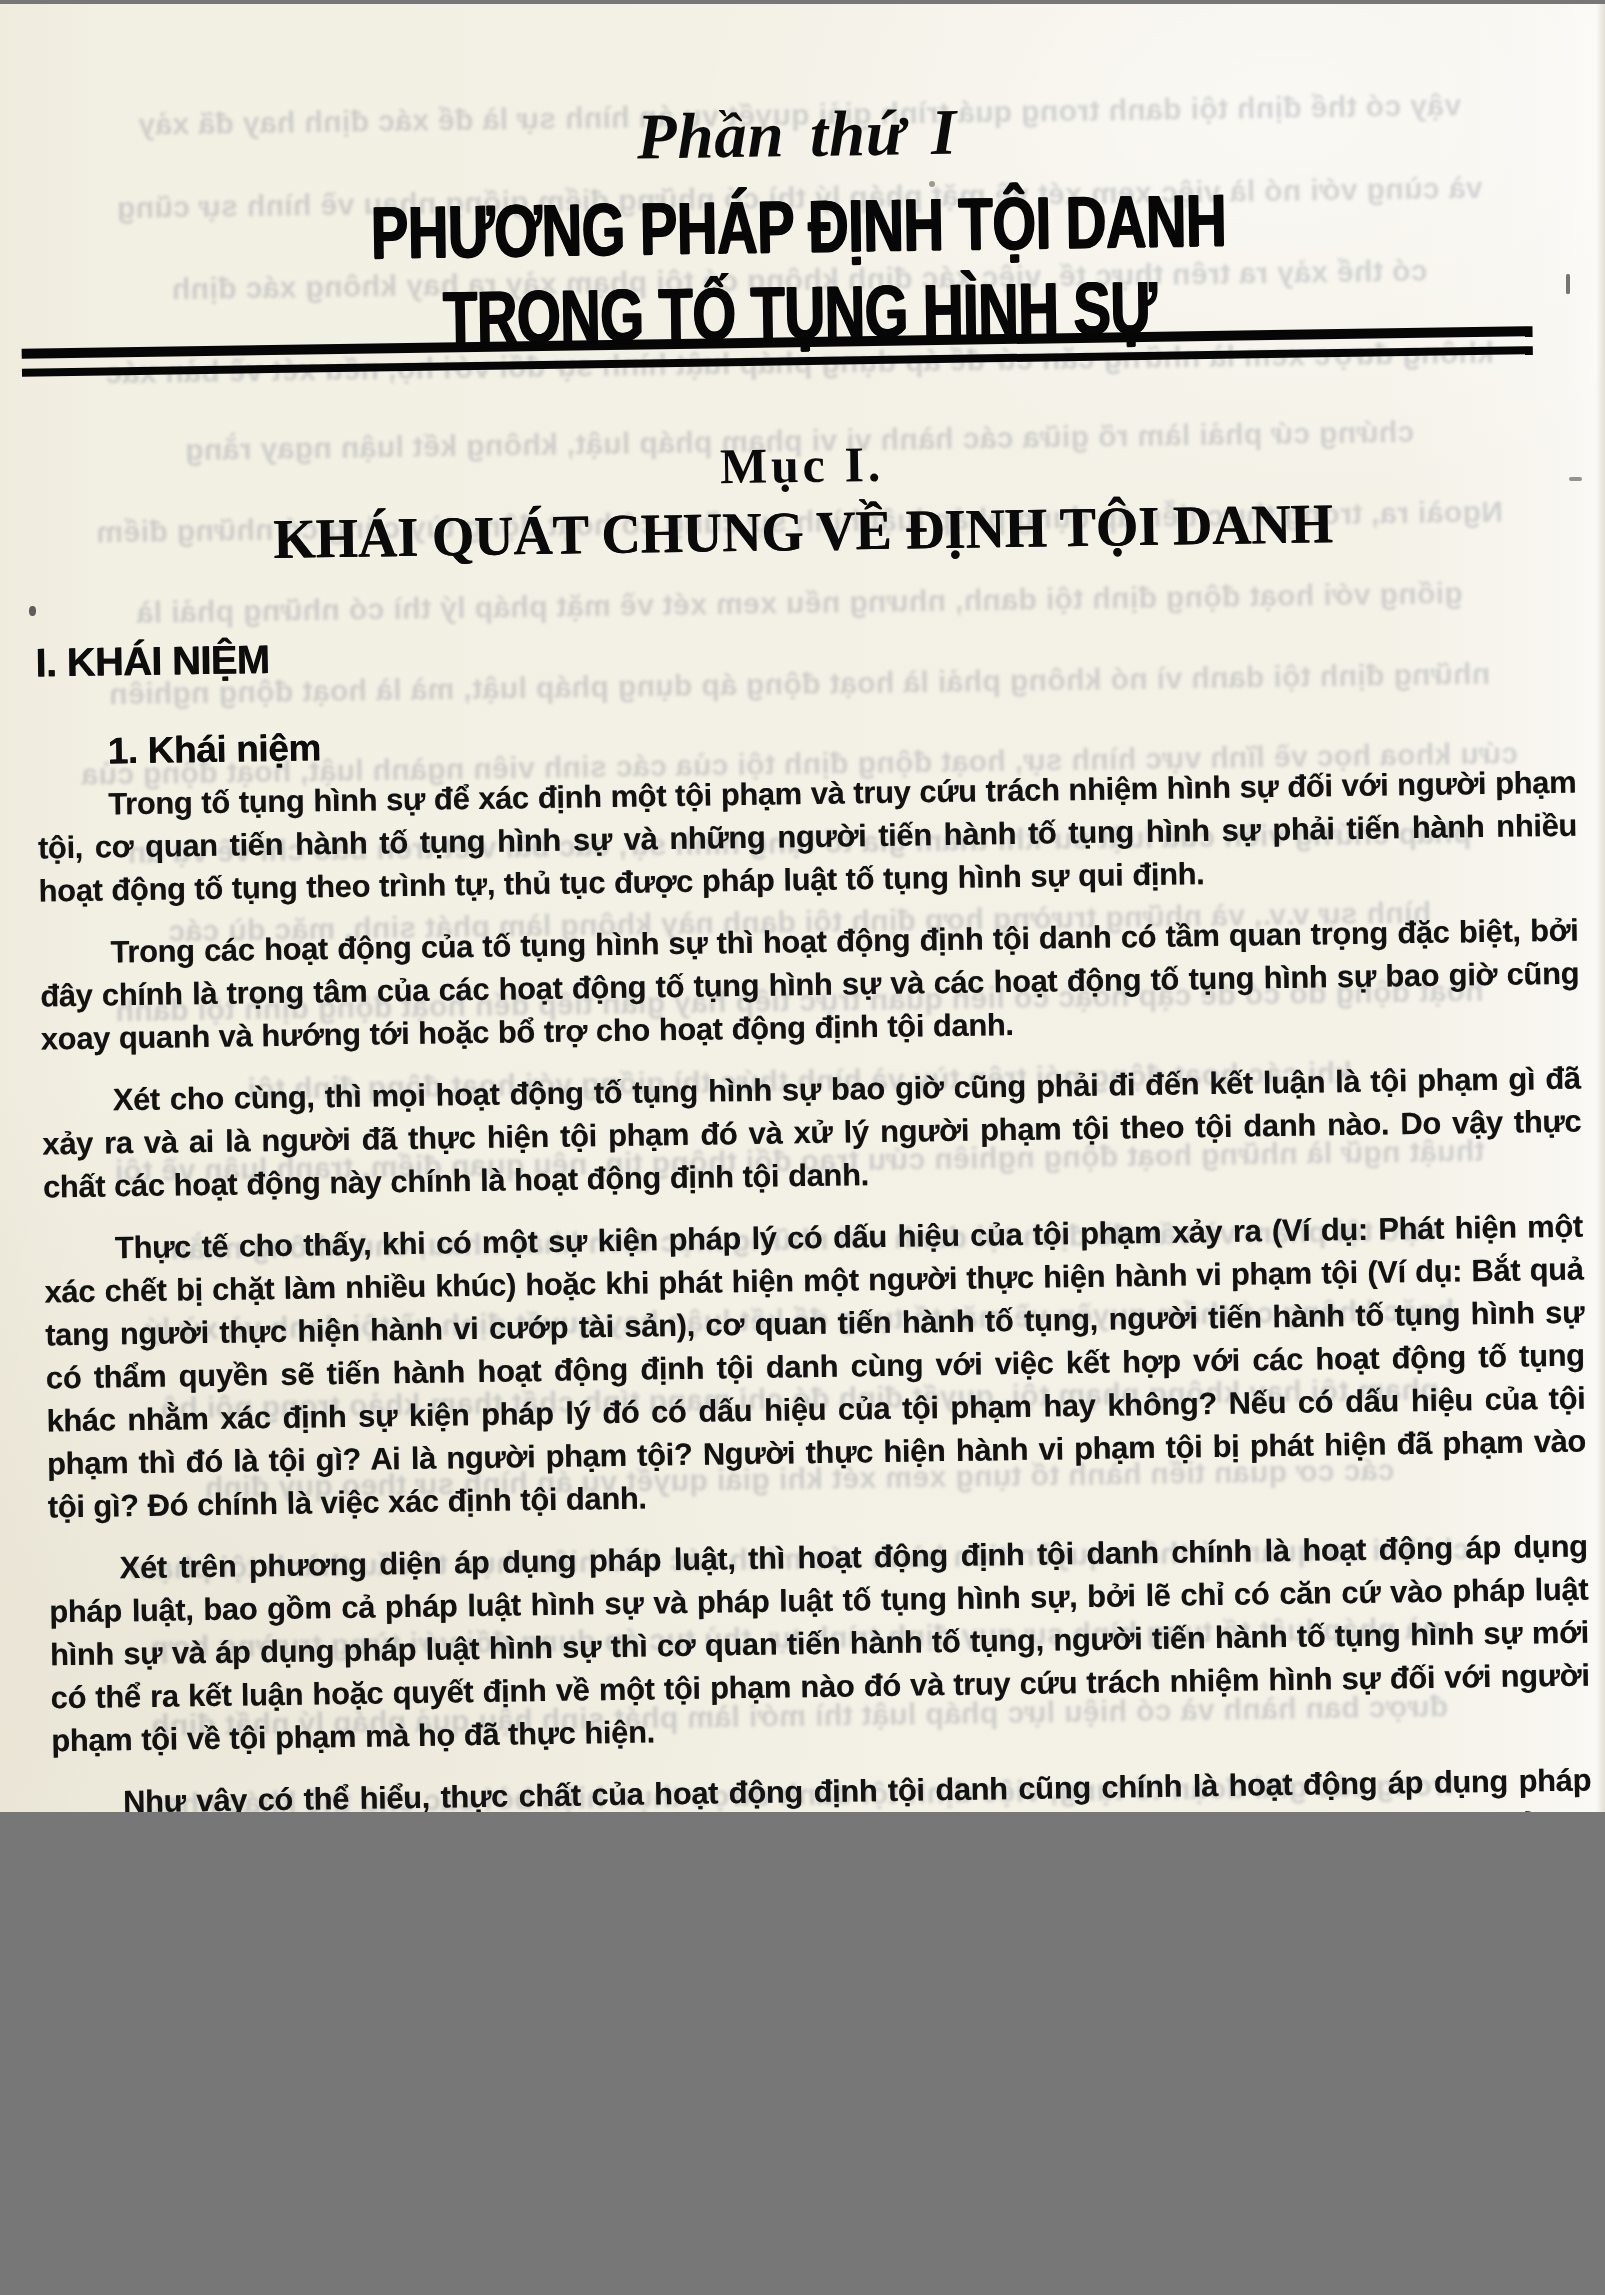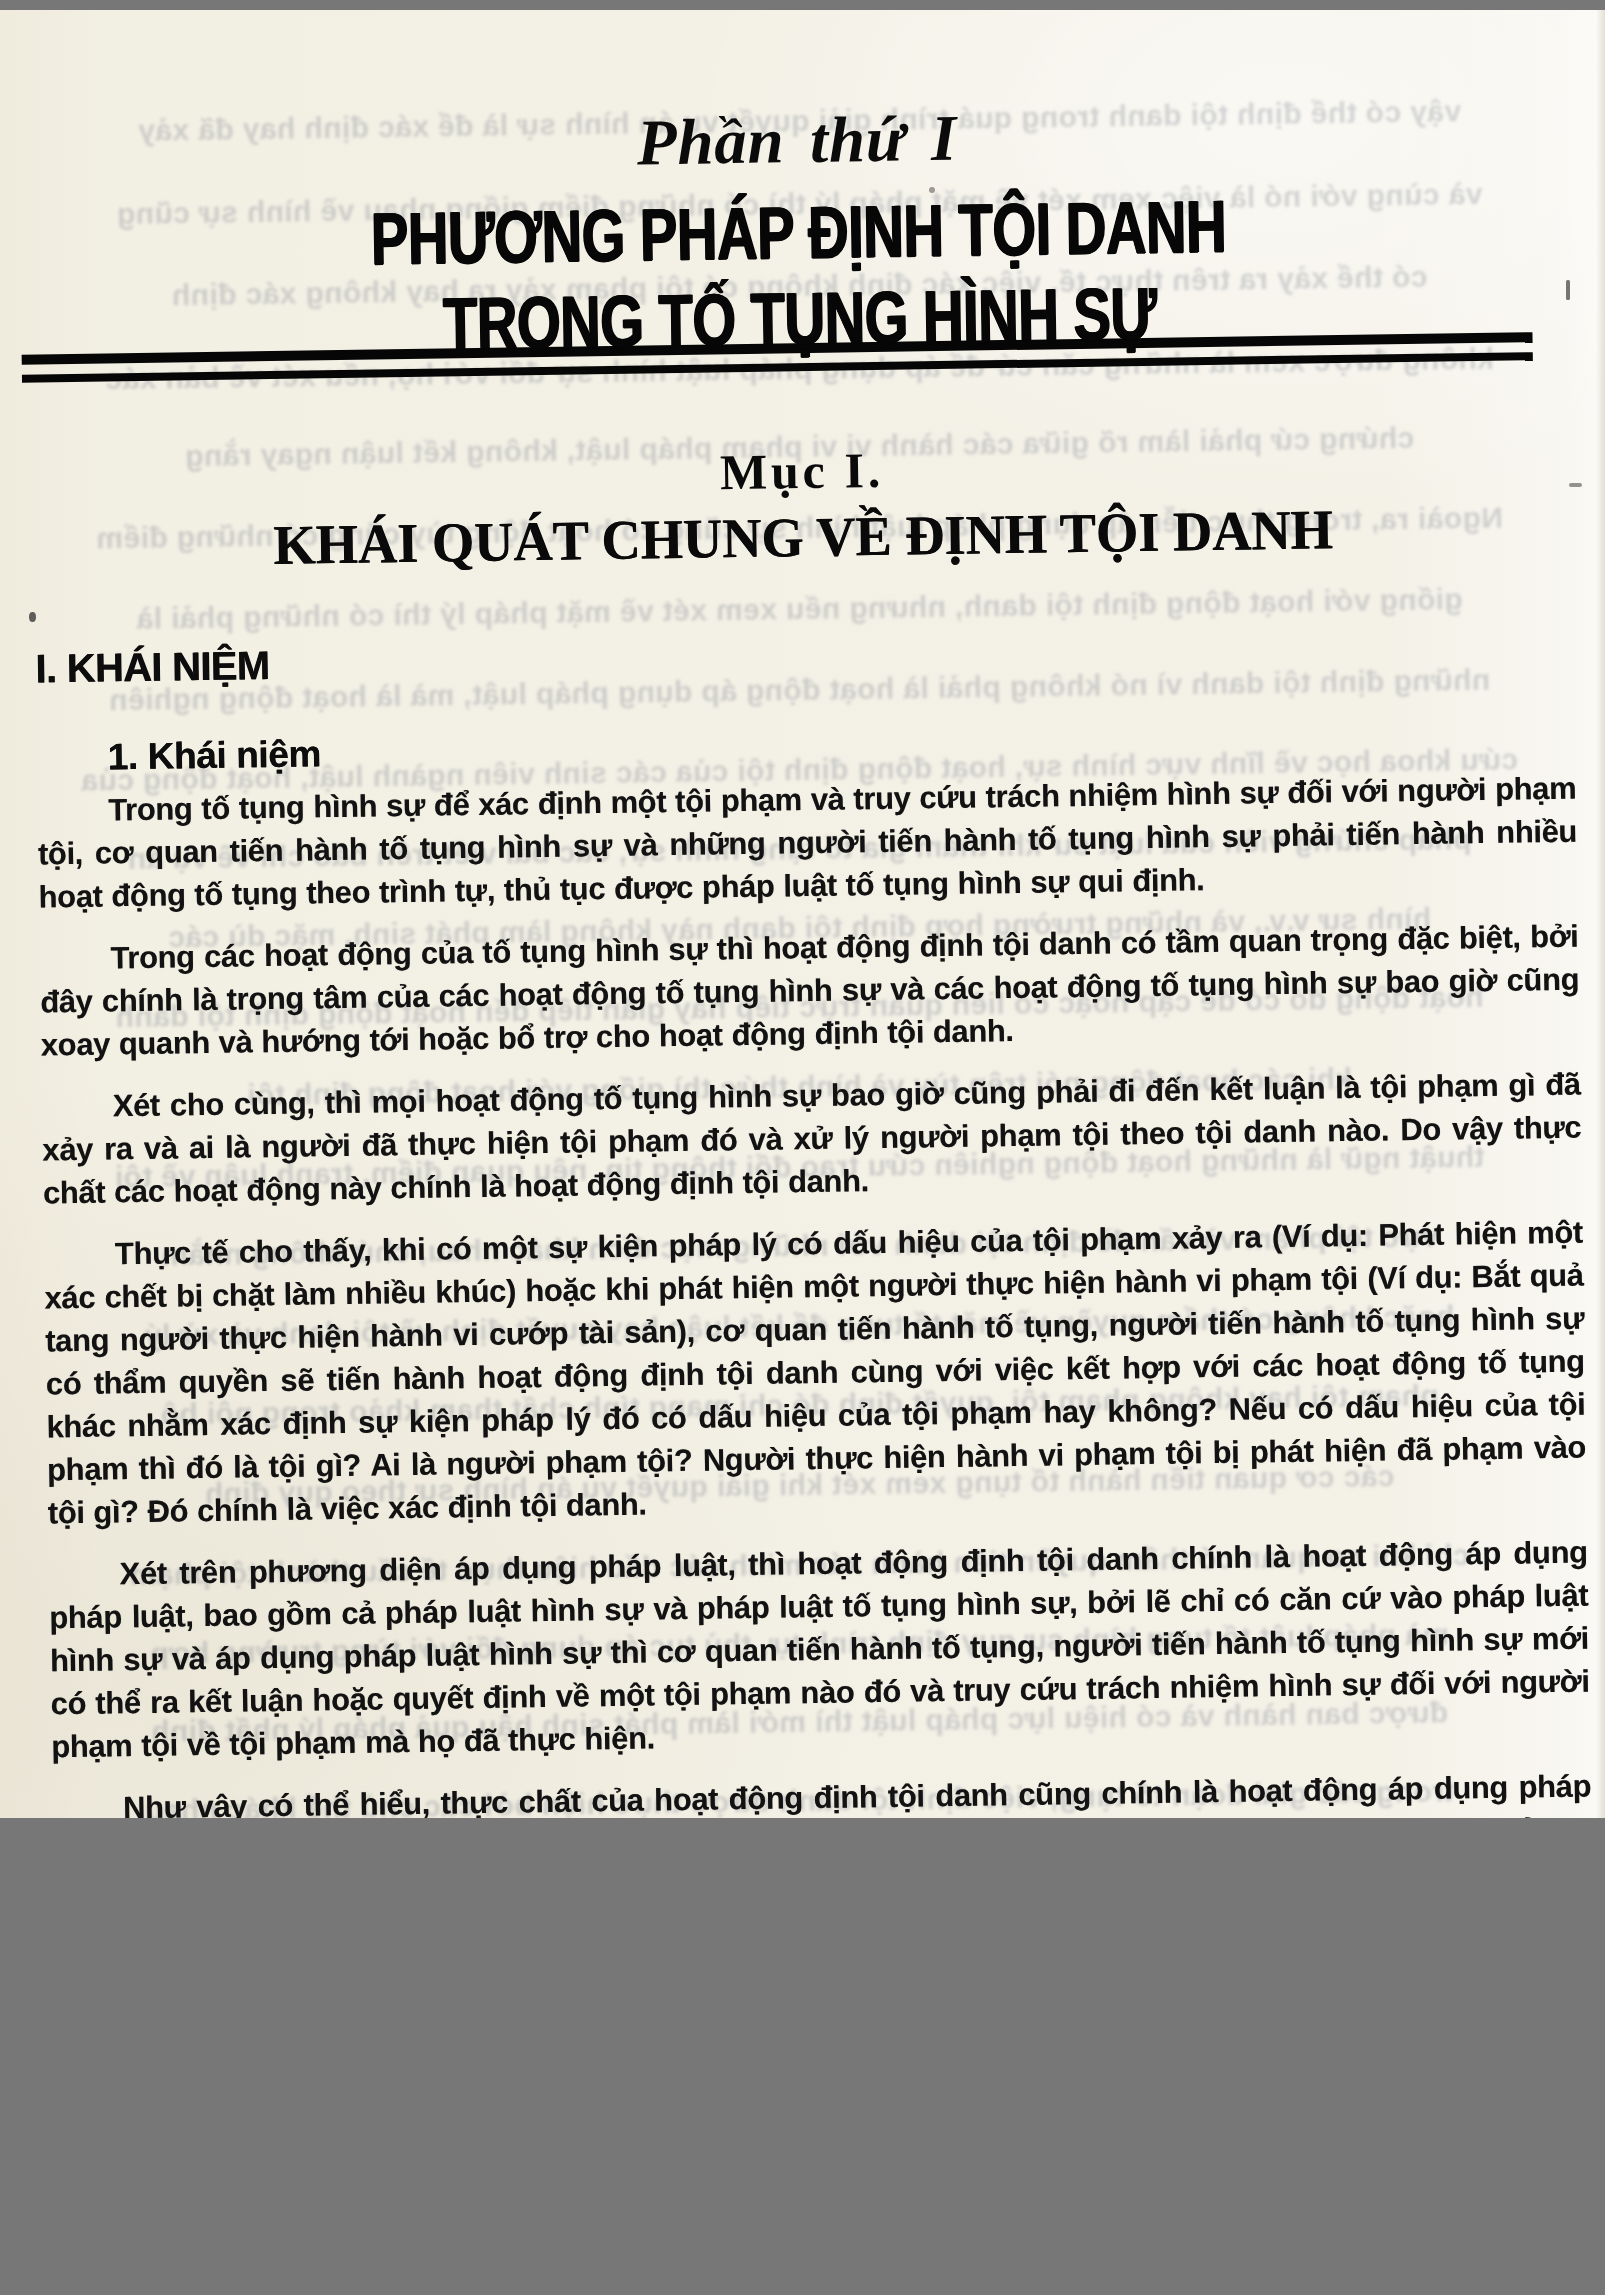--- a/index.html
+++ b/index.html
@@ -1,19 +1,19 @@
 <!DOCTYPE html>
 <html style="font-size:11.8px"><head>
 <meta charset="utf-8">
 <style>
   html,body{margin:0;padding:0;background:#777;}
   .page{
     position:relative;
     width:1606px;height:1808px;
-    margin:10px auto;
+    margin:4px auto;
     overflow:hidden;
     font-family:"Liberation Sans",sans-serif;
     background:
       radial-gradient(1032px 663px at 80% 6%, rgba(255,255,255,.55), rgba(255,255,255,0) 60%),
       radial-gradient(1179px 958px at 8% 92%, rgba(205,196,172,.20), rgba(205,196,172,0) 62%),
       linear-gradient(90deg,#efebdd 0%, #f2efe3 6%, #f4f1e7 86%, #f8f6f0 97%, #fbfaf7 100%);
   }
   
   .ghost-layer{position:absolute;inset:0;z-index:1;}
   .ghost-line{

